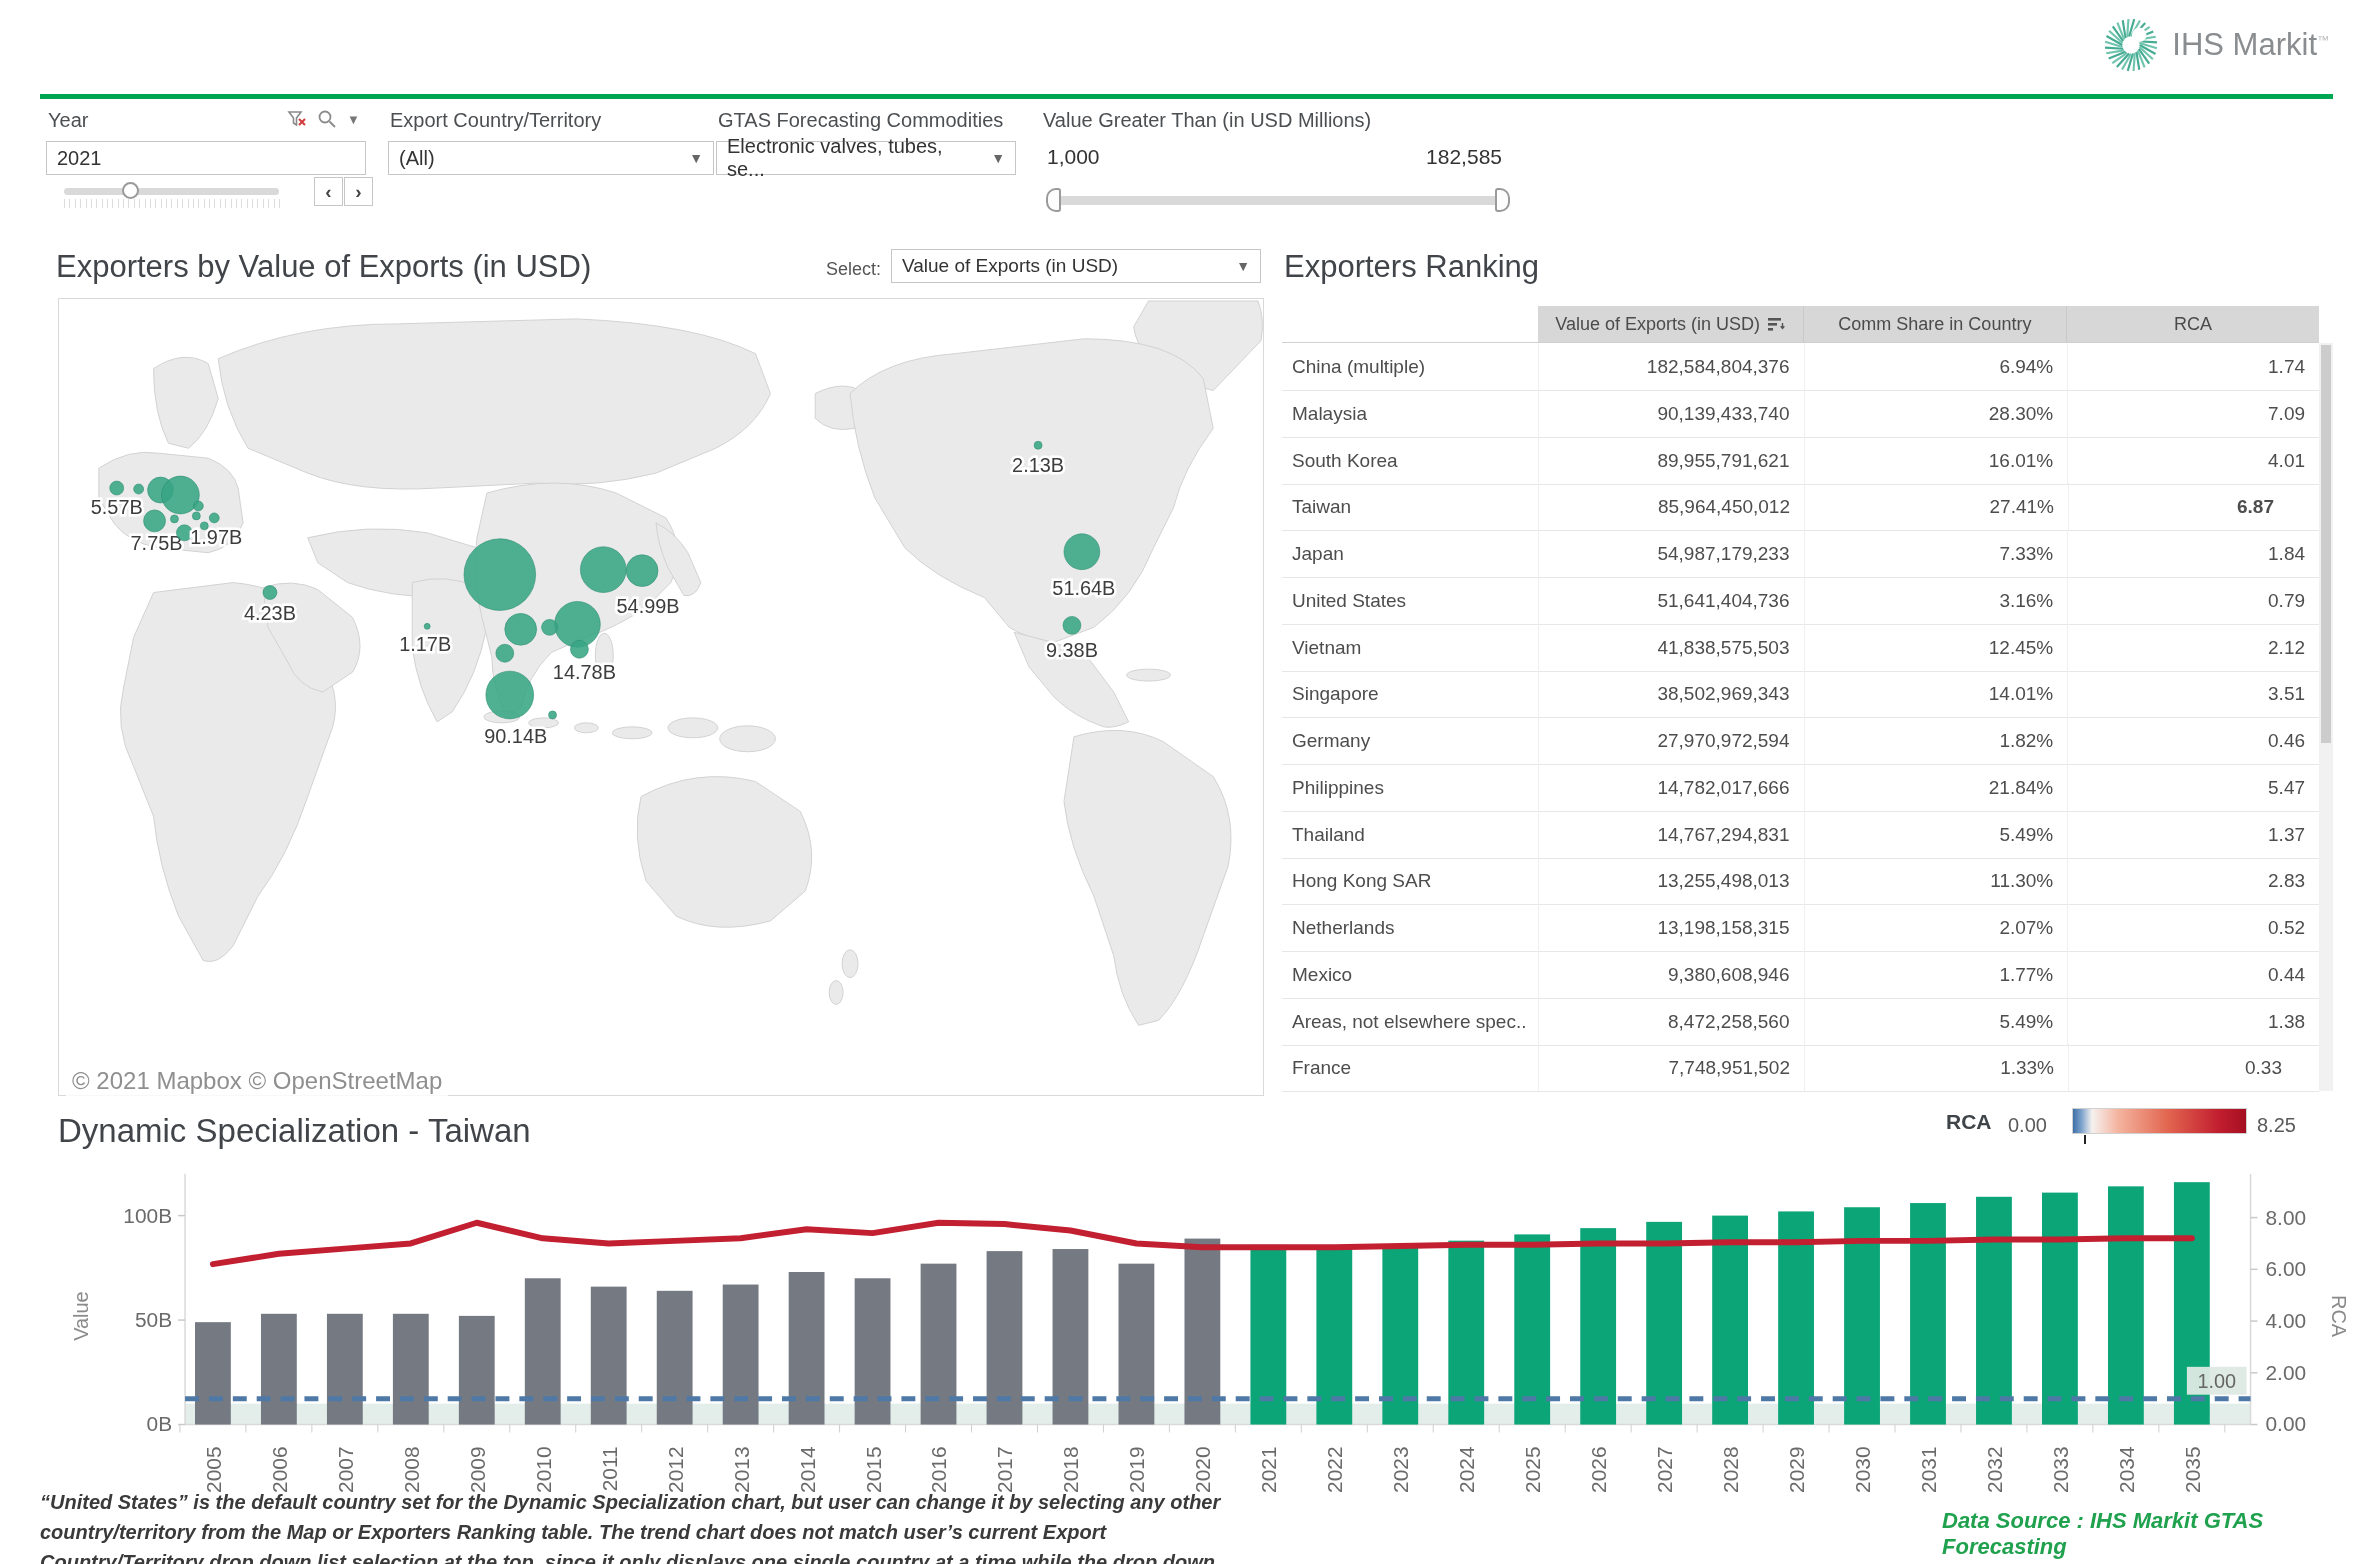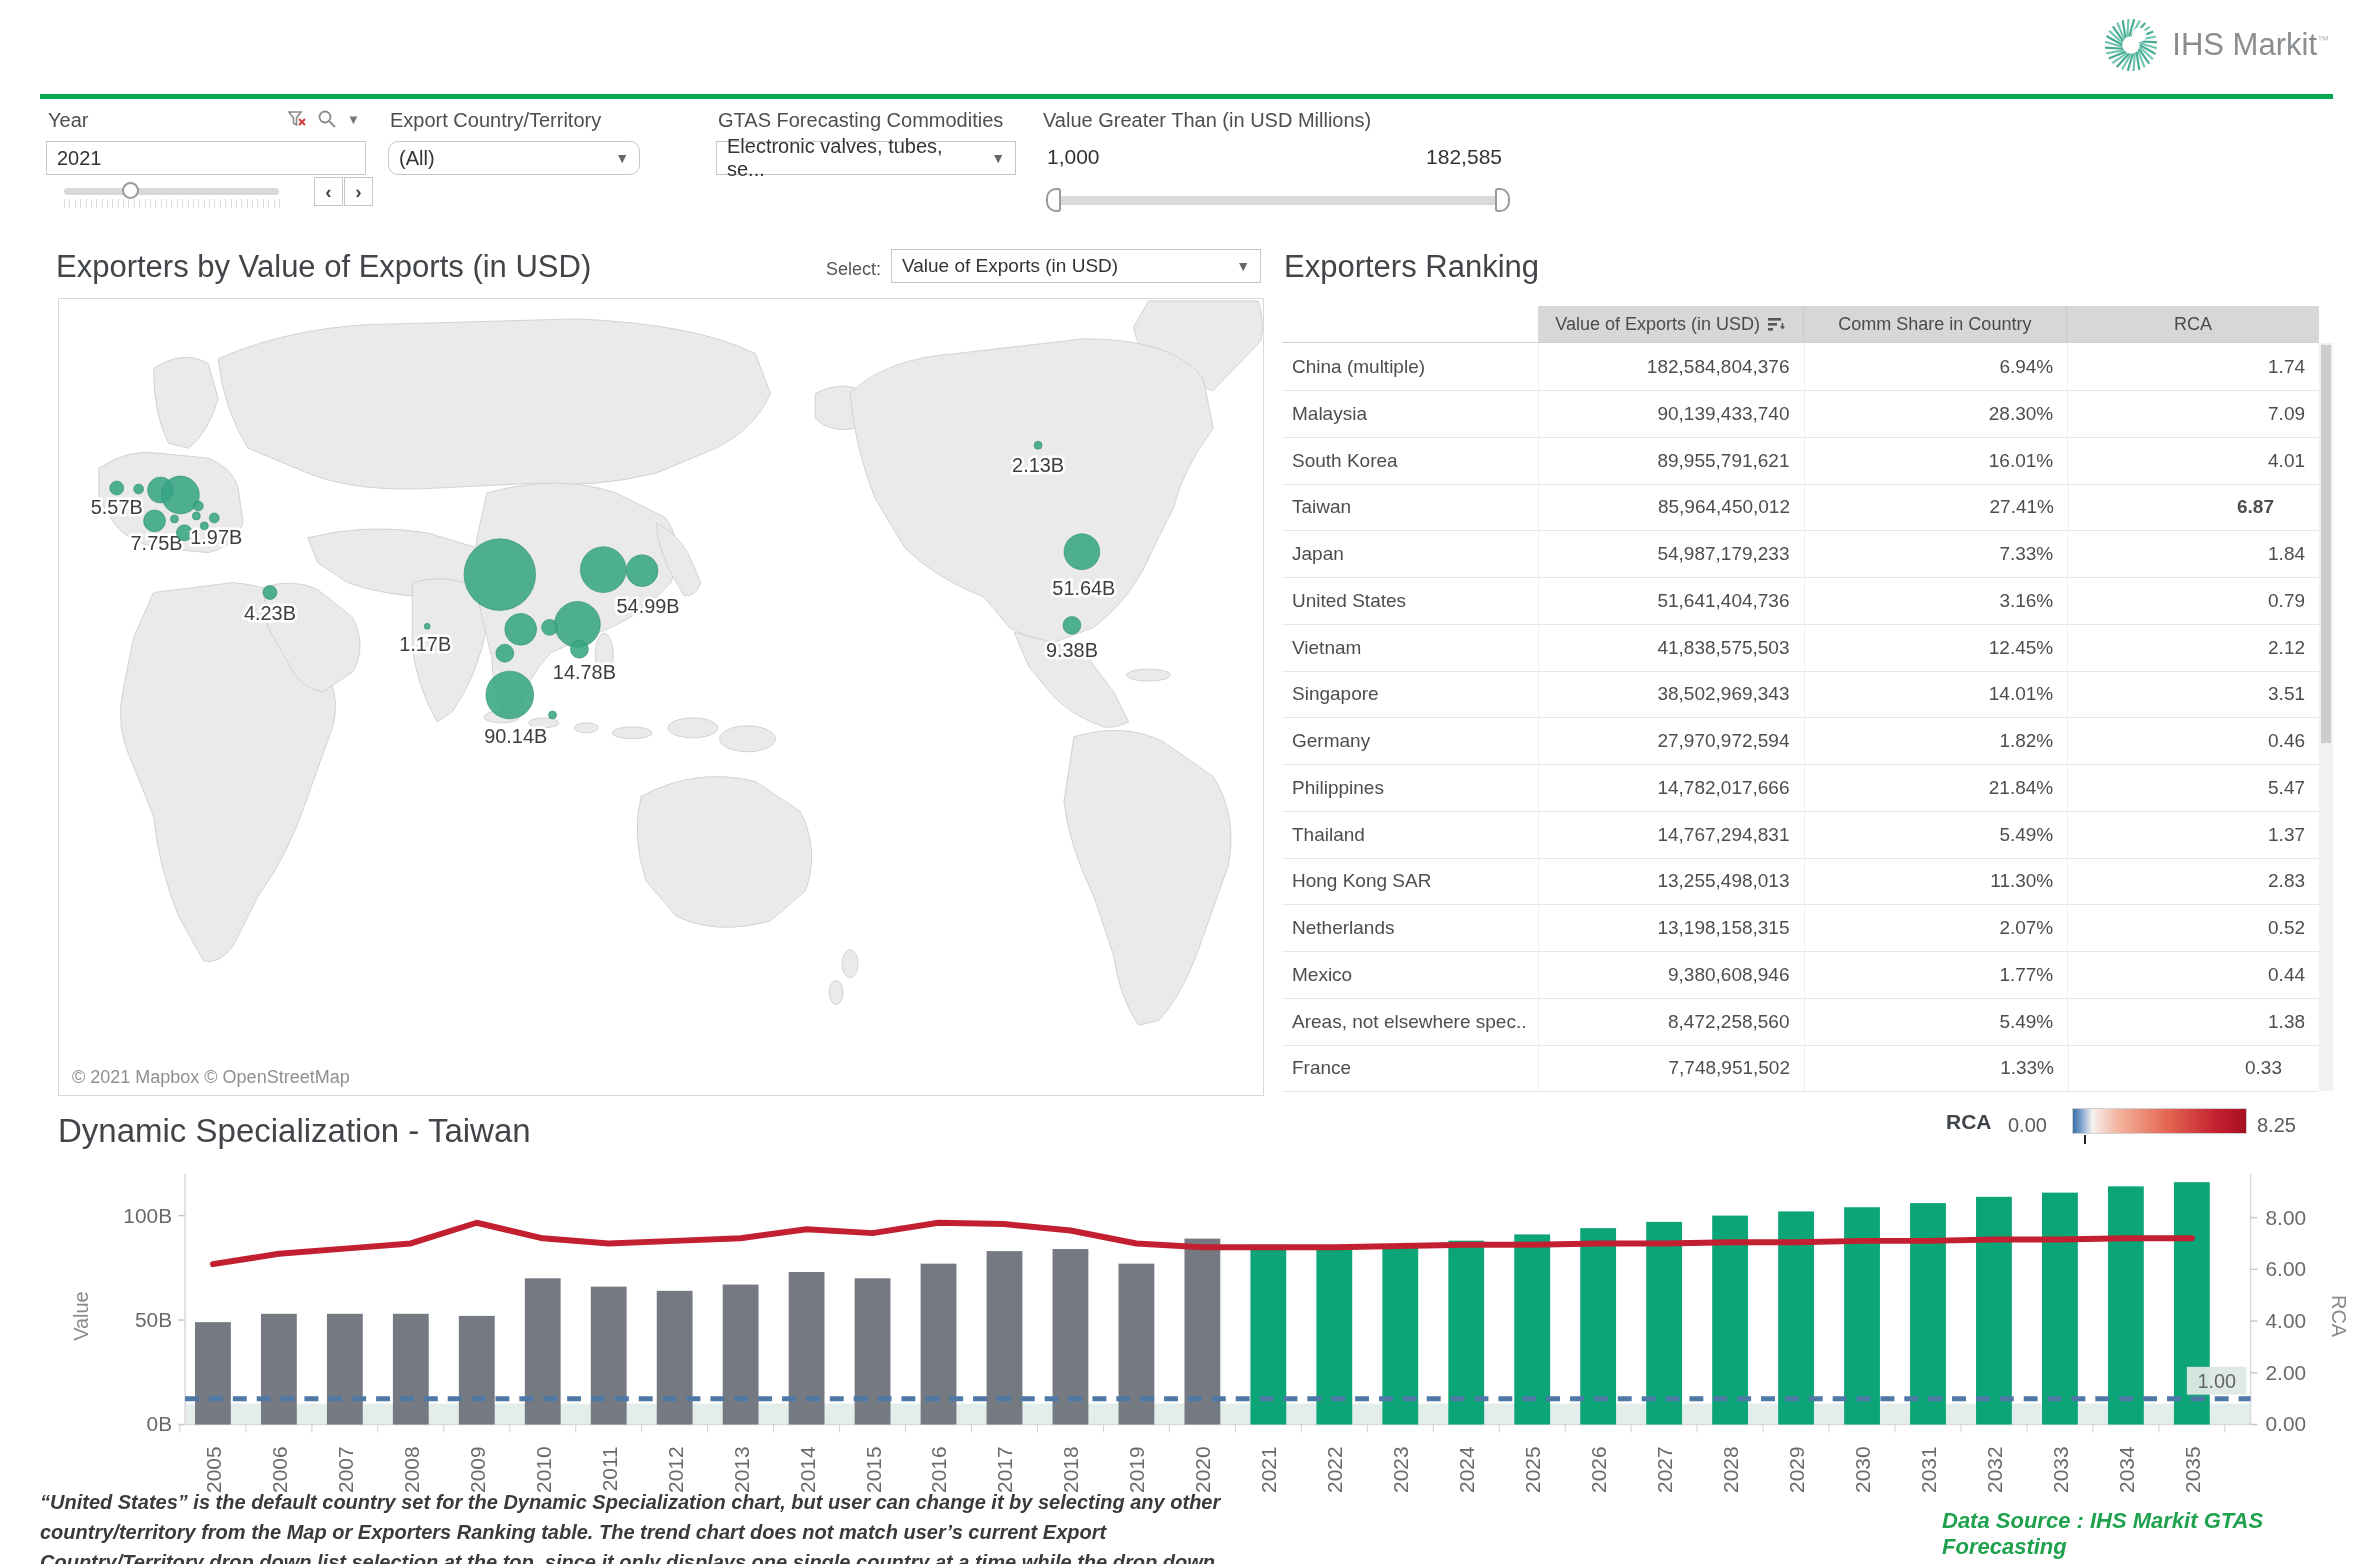--- a/index.html
+++ b/index.html
@@ -28,21 +28,21 @@
                 border:2px solid #9a9a9a;box-sizing:border-box;}
   .rh-left{border-radius:10px 3px 3px 10px;}
   .rh-right{border-radius:3px 10px 10px 3px;}
   .nav-btn{width:27px;height:27px;border:1px solid #c6c6c6;background:#fff;display:flex;
            align-items:center;justify-content:center;font-size:19px;color:#444;font-weight:700;cursor:pointer;}
   .tick{position:absolute;width:1px;height:9px;background:#dcdcdc;top:0;}
   
   .sec-title{font-size:31px;color:#41454a;}
   
   .map-box{left:58px;top:298px;width:1206px;height:798px;border:1px solid #d9d9d9;background:#fff;box-sizing:border-box;}
-  .map-attr{left:66px;top:1065px;font-size:18px;color:#8f8f8f;background:rgba(255,255,255,.8);padding:2px 6px;}
+  .map-attr{left:66px;top:1065px;font-size:24px;color:#8f8f8f;background:rgba(255,255,255,.8);padding:2px 6px;}
   .bubble-label{font-size:20px;fill:#3d3d3d;paint-order:stroke;stroke:#ffffff;stroke-width:5px;
                 text-anchor:middle;font-family:"Liberation Sans",sans-serif;}
   
   .th{background:#d7d7d7;display:flex;align-items:center;justify-content:center;
       font-size:18px;color:#4b4b4b;box-sizing:border-box;border-right:1px solid #c9c9c9;}
   .t-row{position:absolute;left:0;width:1037px;height:47px;border-bottom:1px solid #e7e7e7;display:flex;}
   .t-cell{box-sizing:border-box;font-size:19px;color:#4d4d4d;display:flex;align-items:center;}
   .t-country{width:256px;padding-left:10px;}
   .t-num{justify-content:flex-end;padding-right:14px;border-left:1px solid #efefef;}
   .scroll-track{left:2319px;top:343px;width:14px;height:748px;background:#f1f1f1;}
@@ -157,21 +157,21 @@
       <div class="tick" style="left: 193px;"></div>
       <div class="tick" style="left: 199px;"></div>
       <div class="tick" style="left: 204px;"></div>
       <div class="tick" style="left: 210px;"></div>
       <div class="tick" style="left: 215px;"></div>
     </div>
   <div class="abs nav-btn" style="left:314px;top:177px;">‹</div>
   <div class="abs nav-btn" style="left:344px;top:177px;">›</div>
 
   <div class="abs f-label" style="left:390px;top:109px;">Export Country/Territory</div>
-  <div class="abs f-box dd" style="left:388px;top:141px;width:252px;border-radius:10px;">
+  <div class="abs f-box dd" style="left:388px;top:141px;width:326px;">
     <span>(All)</span>
     <span class="caret">▼</span>
   </div>
 
   <div class="abs f-label" style="left:718px;top:109px;">GTAS Forecasting Commodities</div>
   <div class="abs f-box dd" style="left:716px;top:141px;width:300px;">
     <span>Electronic valves, tubes, se...</span>
     <span class="caret">▼</span>
   </div>
 

